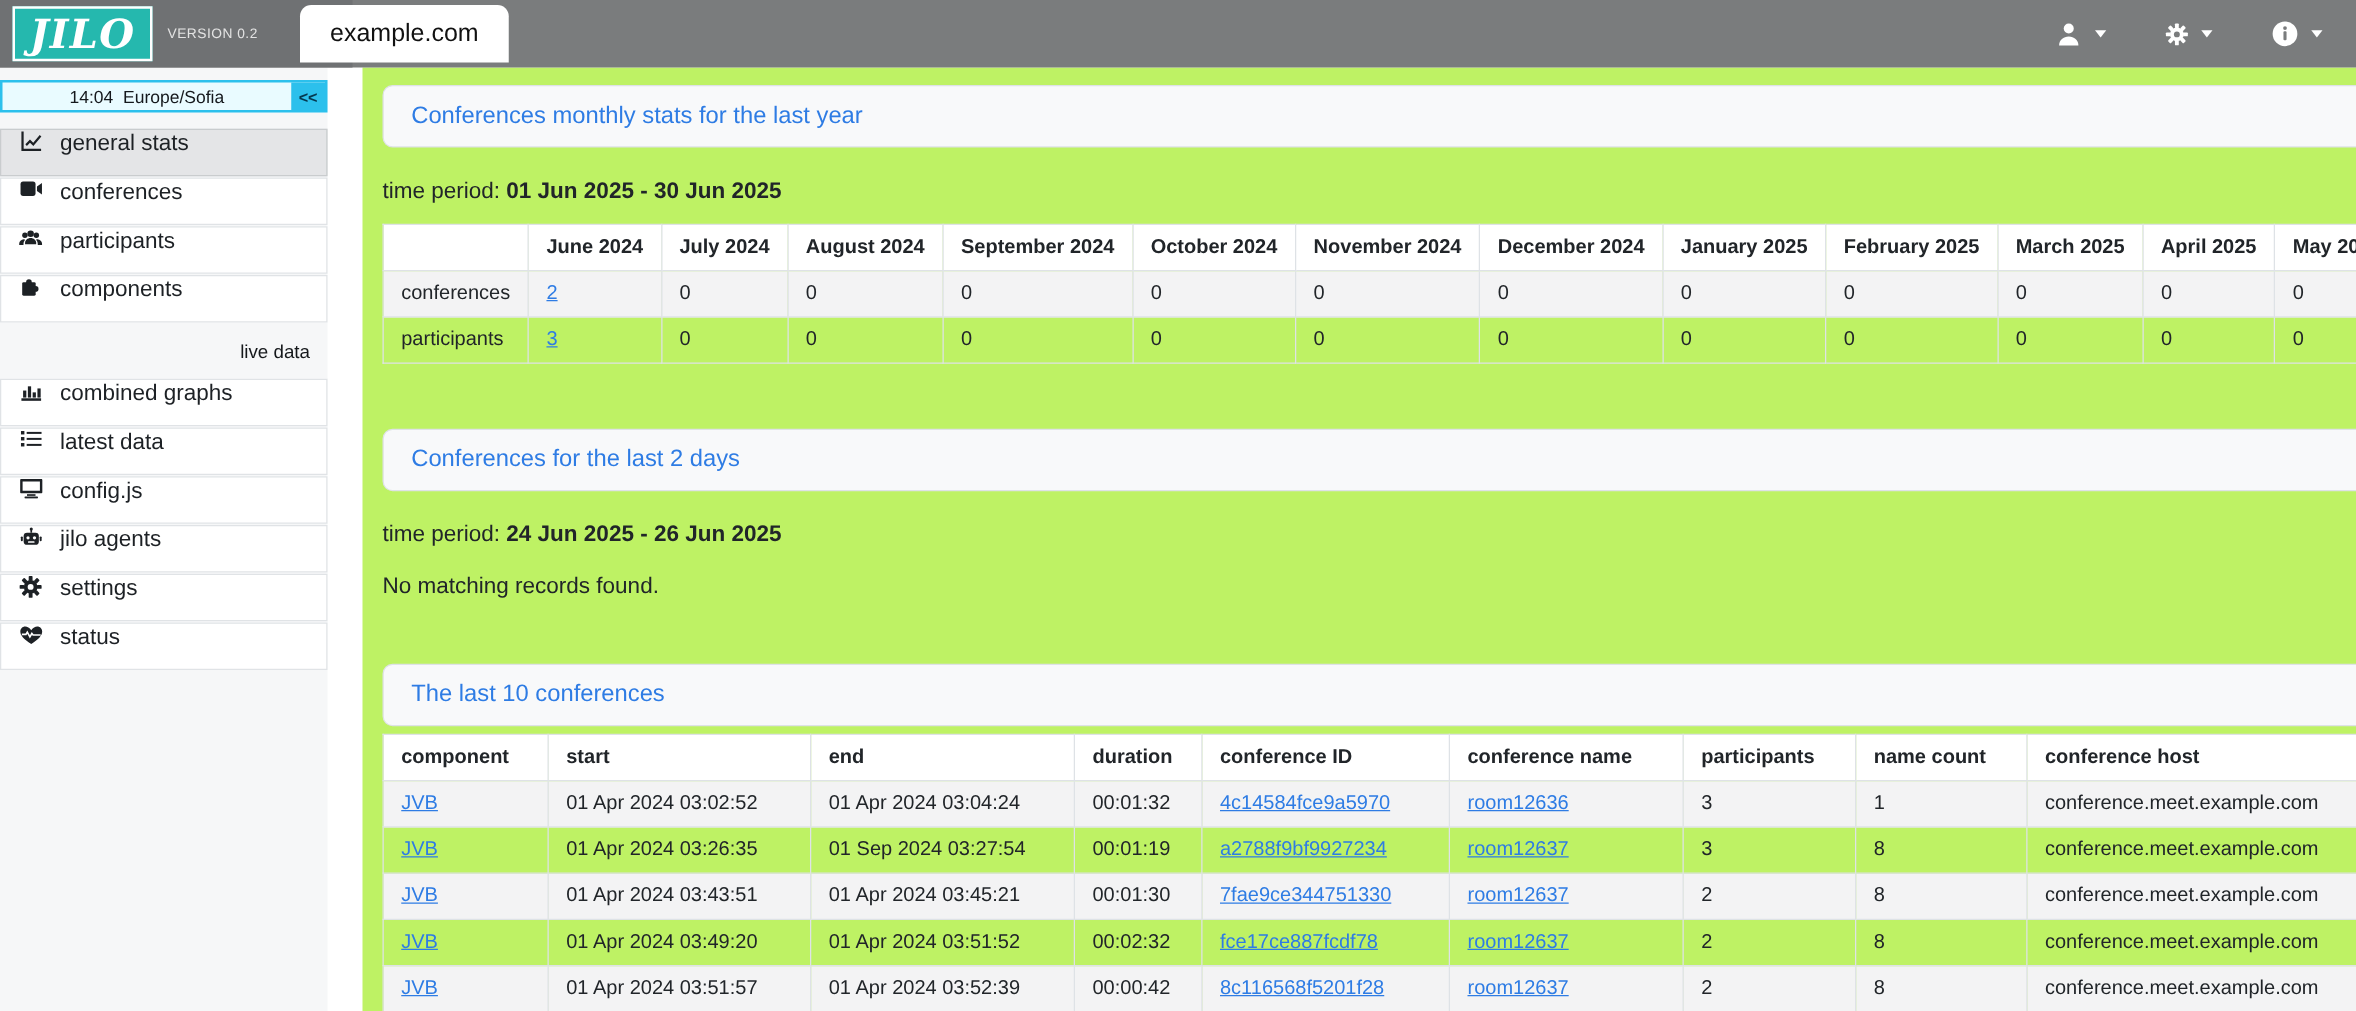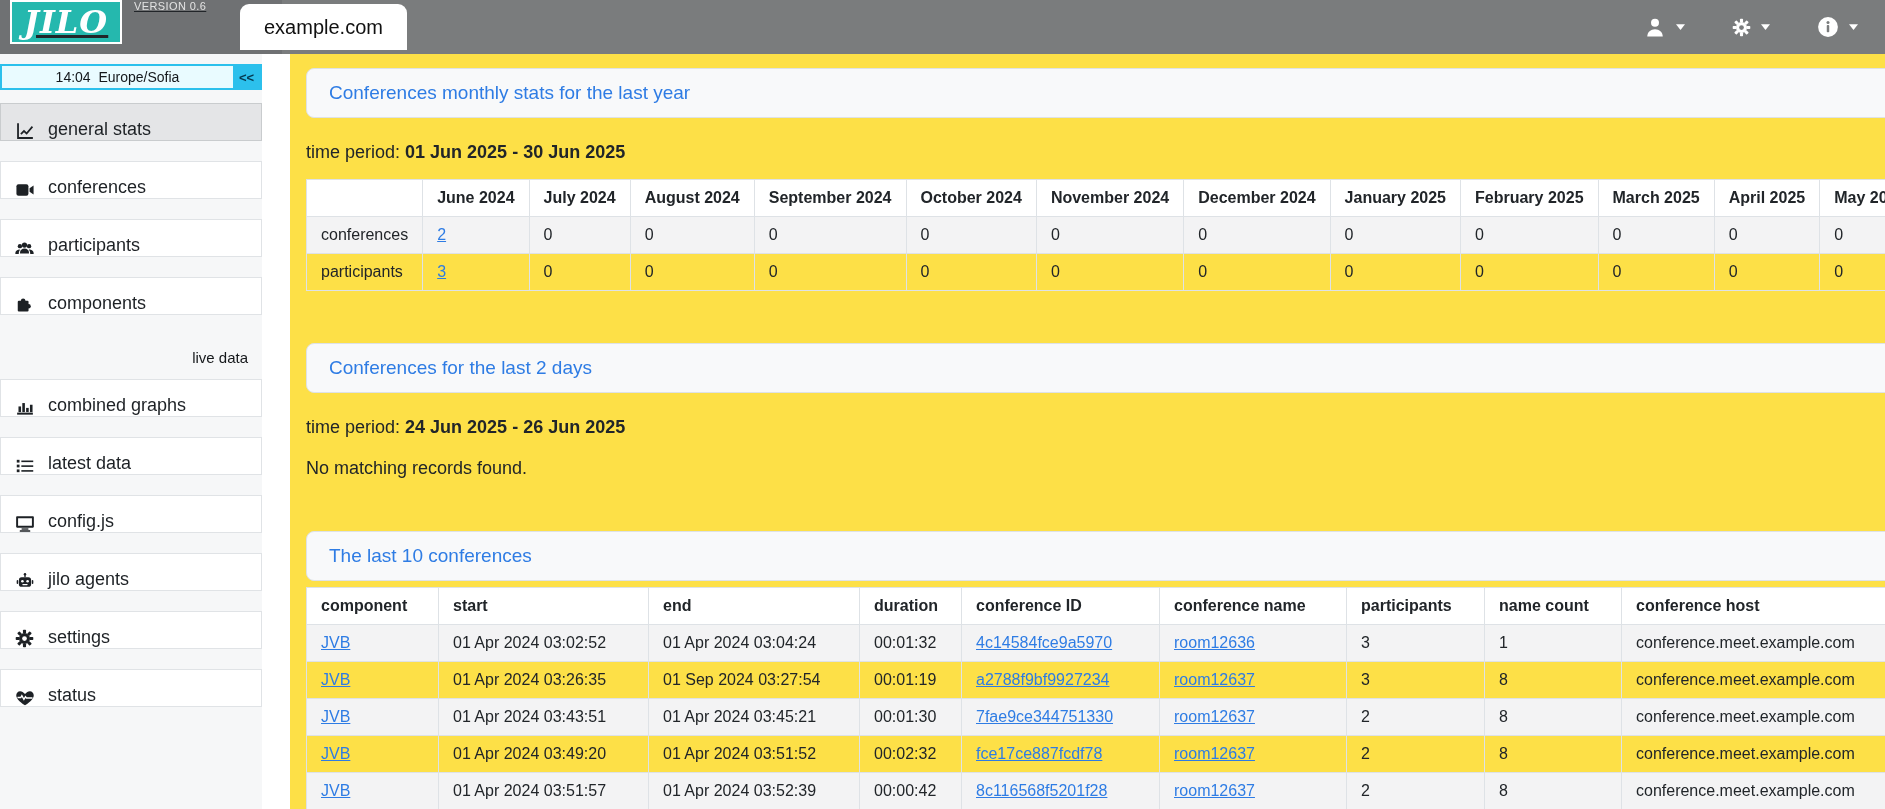--- a/index.html
+++ b/index.html
@@ -4,21 +4,21 @@
 <style>
   * { box-sizing: border-box; }
   html,body { margin:0; padding:0; }
   body {
     width:1885px; height:809px; overflow:hidden;
     font-family:"Liberation Sans", sans-serif;
     color:#212529; background:#fff;
   }
   
   header { position:relative; height:54px; background:#7a7c7d; display:flex; align-items:center; }
-  .brand { width:282px; height:100%; background:#6f7173; display:flex; align-items:flex-start; flex:none;text-decoration:underline; }
+  .brand { width:282px; height:100%; background:#6f7173; display:flex; align-items:center; flex:none; }
   .logo {
     margin-left:10px; width:112px; height:44px; background:#25b8ae;
     border:2px solid #fff; color:#fff;
     font-family:"DejaVu Serif", serif; font-style:italic; font-weight:bold;
     font-size:32px; letter-spacing:1px;
     display:flex; align-items:center; justify-content:center;
   }
   .version { color:#e3e3e3; font-size:11px; margin-left:12px; letter-spacing:.4px; white-space:nowrap; }
   .tab {
     position:absolute; left:240px; bottom:4px; height:46px; min-width:140px;
@@ -35,33 +35,33 @@
     margin-top:10px; height:26px; border:2px solid #2cc0ec; background:#e9fbff;
     display:flex; align-items:stretch;
   }
   .clock-text { flex:1; text-align:center; font-size:14px; align-self:center; color:#14181c; }
   .collapse-btn {
     width:27px; background:#2cc0ec; border:none; color:#05384f; font-weight:bold;
     font-size:13px; cursor:pointer; padding:0; font-family:inherit;
   }
   nav { margin-top:13px; }
   .side-item {
-    height:38px; margin-bottom:20px; background:#fff; border:1px solid #e0e3e6;
-    display:flex; align-items:flex-end; gap:12px; padding:0 12px;
+    height:38px; margin-bottom:1px; background:#fff; border:1px solid #e0e3e6;
+    display:flex; align-items:flex-start; gap:12px; padding:0 12px;
     font-size:18px; color:#1d2125; cursor:pointer;
   }
   .side-item.active { background:#e4e5e7; border-color:#c9ccce; }
   .side-item .icon { width:23px; display:flex; justify-content:center; align-items:center; }
   .side-item svg { display:block; }
   .section-label {
     height:44px; display:flex; align-items:center; justify-content:flex-end;
     padding-right:14px; font-size:15px; color:#15181b;
   }
   
-  main { flex:1; overflow:hidden; padding:14px 0 0 16px; background:#fde047; }
+  main { flex:1; overflow:hidden; padding:14px 0 0 16px; background:#bef264; }
   .content { width:1700px; }
   .card-h {
     width:1700px; height:50px; background:#f8f9fa; border:1px solid #dee2e6;
     border-radius:8px; display:flex; align-items:center; padding:0 22px;
     font-size:19px; color:#2e7ce4;
   }
   .card-h span { cursor:pointer; }
   .mt52 { margin-top:52px; }
   .tp { margin:24px 0 0 0; font-size:18px; }
   .tp b { font-weight:bold; }
@@ -75,21 +75,21 @@
   .monthly tbody tr:nth-child(odd) { background:#f3f3f4; }
   .big { width:1700px; table-layout:fixed; margin-top:6px; }
   .big tbody tr:nth-child(odd) { background:#f3f3f4; }
 </style>
 </head>
 <body>
 
 <header>
   <div class="brand">
     <div class="logo">JILO</div>
-    <div class="version">VERSION 0.6</div>
+    <div class="version">VERSION 0.2</div>
   </div>
   <div class="tab">example.com</div>
   <div class="menus">
       <div class="menu-group">
         <span class="micon">
           <svg width="22" height="20" viewBox="0 0 16 15" fill="currentColor">
             <circle cx="8" cy="4.4" r="3"></circle>
             <path d="M2.2 14.6c0-3.2 2.6-5.4 5.8-5.4s5.8 2.2 5.8 5.4z"></path>
           </svg>
         </span>

